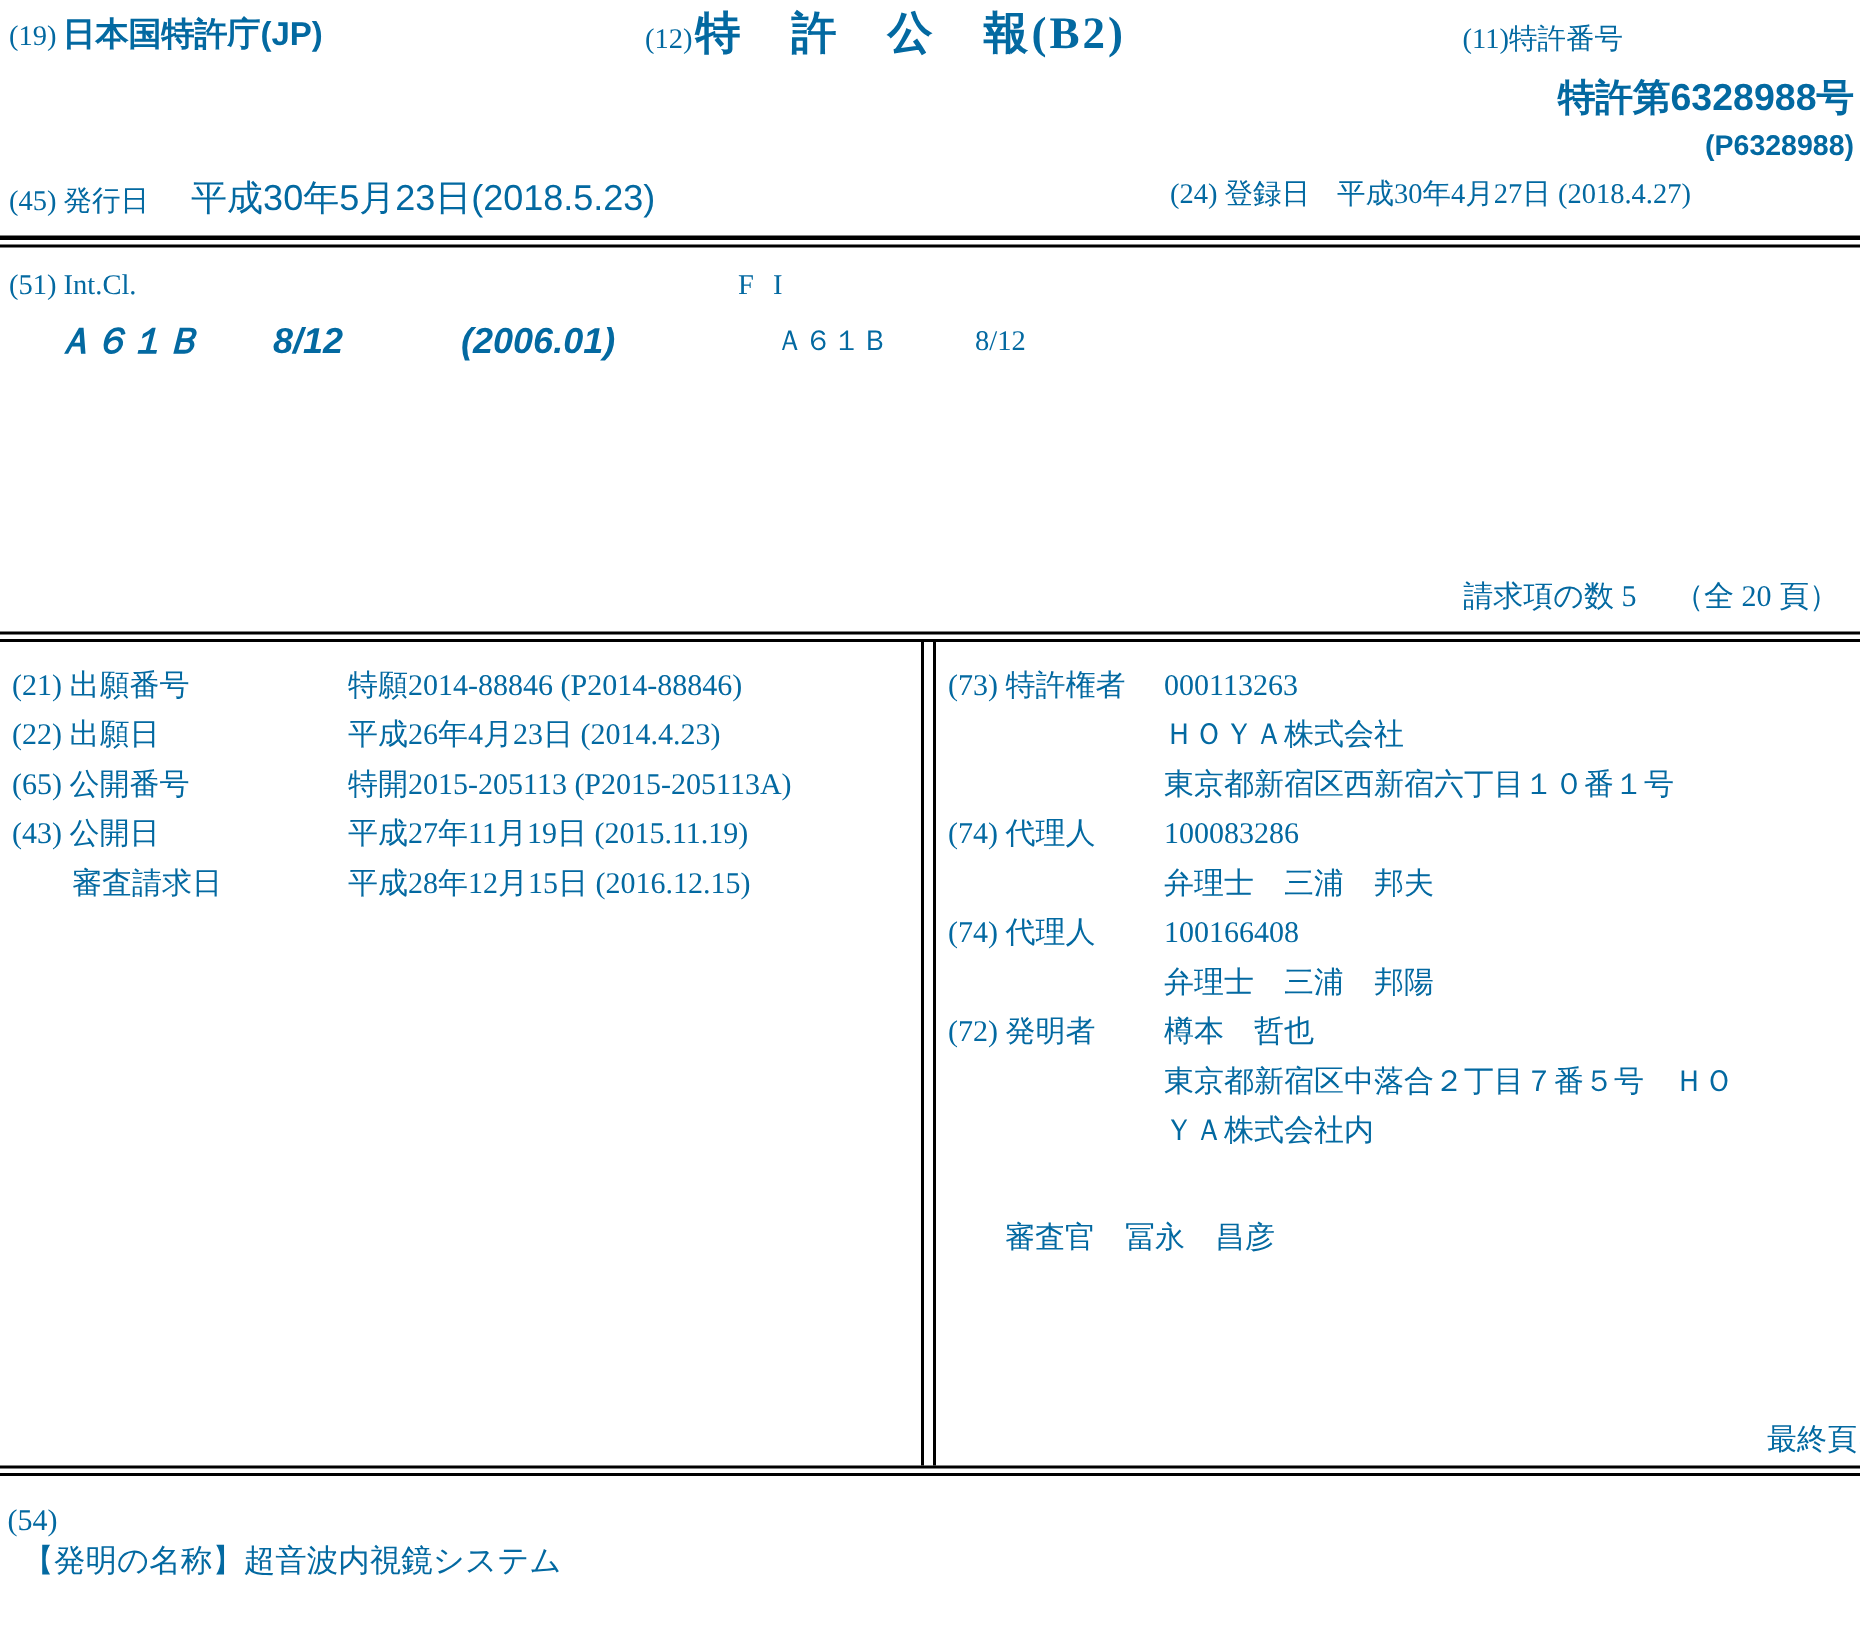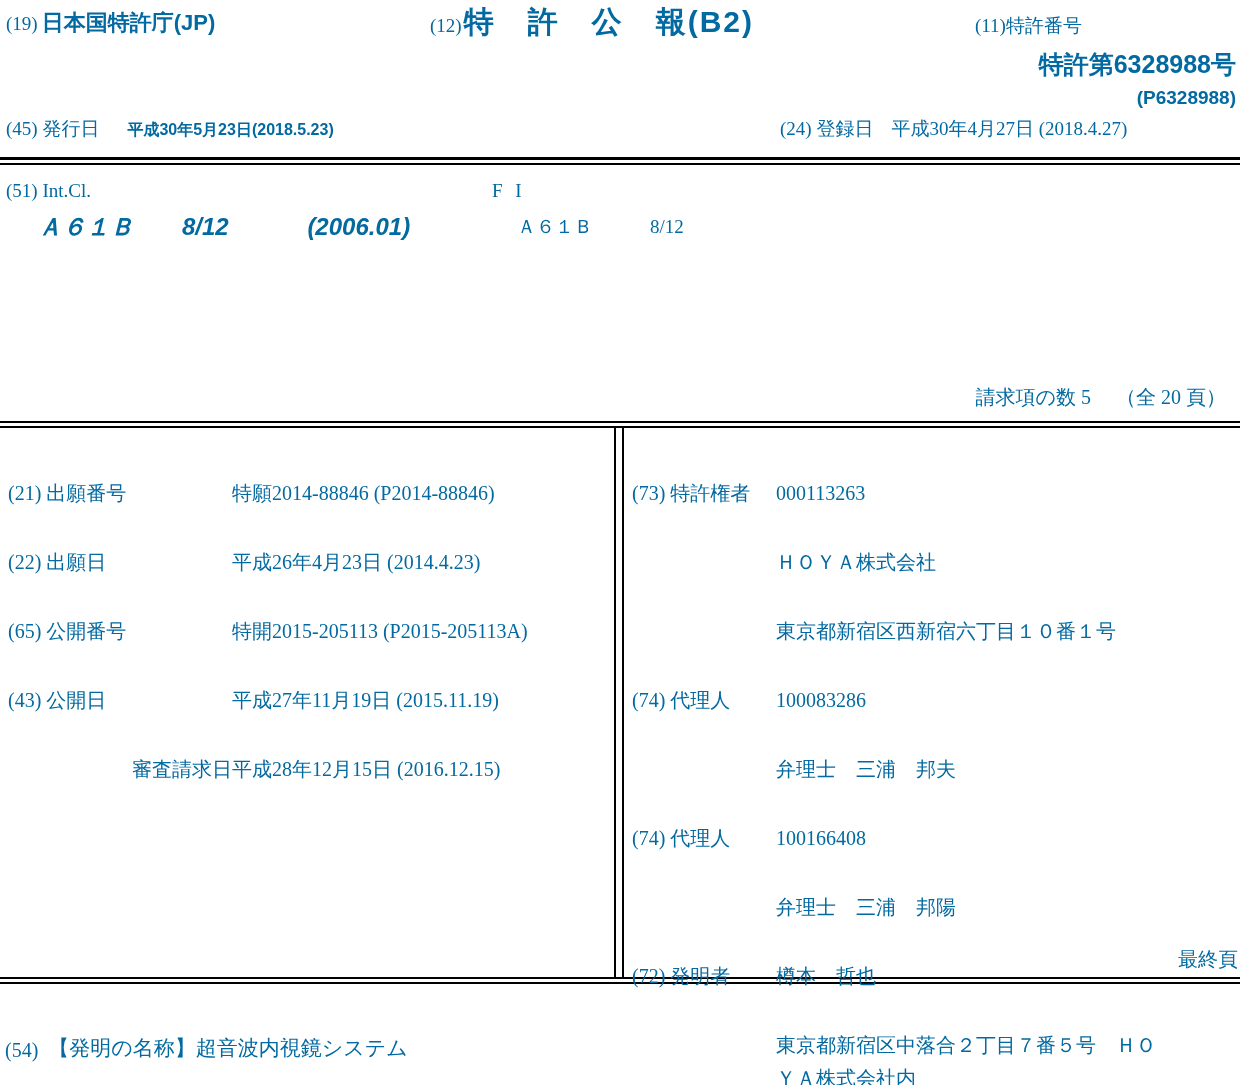--- a/index.html
+++ b/index.html
@@ -16,55 +16,55 @@
   .bi { font-weight:bold; font-style:italic; font-family:"Liberation Sans", sans-serif; }
 
   
   .double-hr { height:3px; border-top:3px solid #000; border-bottom:2px solid #000; }
   .double-hr.thin { height:3px; border-top:2px solid #000; border-bottom:2px solid #000; }
 
   
   .office-line { left:6px; top:8px; font-size:19px; }
   .office-name { font-family:"Liberation Sans", sans-serif; font-weight:bold; font-size:22px; margin-left:4px; }
   .doc-title-line { left:430px; top:2px; font-size:19px; }
-  .doc-title { font-family:Liberation Sans, sans-serif; font-weight:bold; font-size:30px; letter-spacing:2px; margin-left:2px; }
+  .doc-title { font-family:Liberation Serif, serif; font-weight:bold; font-size:30px; letter-spacing:2px; margin-left:2px; }
   .patent-no-code { left:975px; top:13px; font-size:19px; }
   .patent-no { right:4px; top:48px; font-size:25px; }
   .patent-no-paren { right:4px; top:87px; font-size:19px; }
   .issue-line { left:6px; top:116px; font-size:19px; }
-  .issue-date { font-family:"Liberation Sans", sans-serif; font-weight:bold; font-size:16px; margin-left:28px; }
+  .issue-date { font-family:"Liberation Sans", sans-serif; font-weight:normal; font-size:24px; margin-left:28px; }
   .reg-line { left:780px; top:116px; font-size:19px; }
   .reg-date { margin-left:18px; }
   .rule-header { left:0; top:157px; width:1240px; }
 
   
   .intcl-label { left:6px; top:180px; font-size:19px; }
   .fi-label { left:492px; top:180px; font-size:19px; letter-spacing:4px; }
   .intcl-row { left:38px; top:211px; font-size:24px; }
   .fi-row { left:517px; top:214px; font-size:19px; }
 
   
   .claims-note { right:14px; top:384px; font-size:20px; }
 
   
   .rule-table-top { left:0; top:421px; width:1240px; }
   .rule-table-bottom { left:0; top:977px; width:1240px; }
   .cell { top:428px; height:549px; box-sizing:border-box; padding-top:13px; font-size:20px; }
   .cell-left { left:0; width:616px; border-right:2px solid #000; }
   .cell-right { left:622px; width:719px; border-left:2px solid #000; }
-  .brow { display:flex; line-height:33px;margin-top:36px; }
+  .brow { display:flex; line-height:33px; }
   .cell-left .lbl { flex:0 0 232px; padding-left:8px; box-sizing:border-box; }
-  .cell-left .lbl.indent { padding-left:48px;text-align:right; }
+  .cell-left .lbl.indent { padding-left:48px; }
   .cell-right .lbl { flex:0 0 152px; padding-left:8px; box-sizing:border-box; }
   .cell-right .val { width:390px; }
   .examiner-line { margin-top:38px; padding-left:46px; line-height:33px; }
   .continued { position:absolute; bottom:4px; right:42px; font-size:20px; }
 
   
-  .title-line { left:5px; top:1034px; font-size:20px; display:flex; align-items:flex-end; }
+  .title-line { left:5px; top:1003px; font-size:20px; display:flex; align-items:flex-start;flex-direction:column; }
   .title-text { font-family:"Liberation Sans", sans-serif; font-size:21px; margin-left:10px; }
 </style>
 </head>
 <body>
 
 <div class="page">
 
   <div class="abs office-line">
     <span>(19)</span><span class="office-name">日本国特許庁(JP)</span>
   </div>

